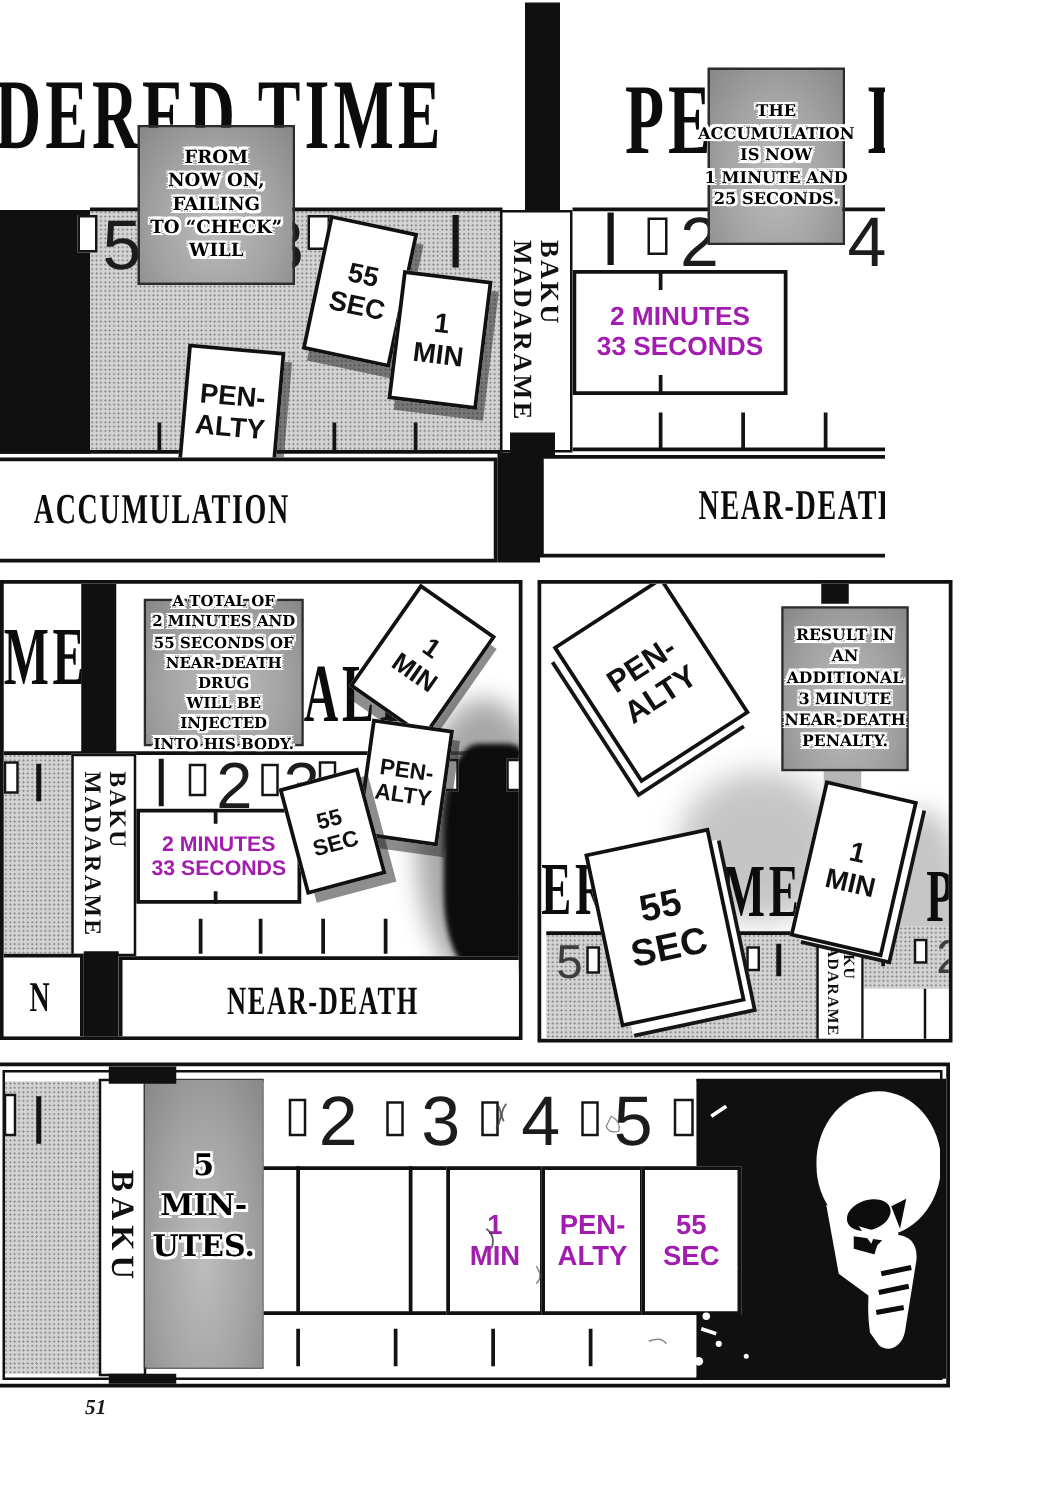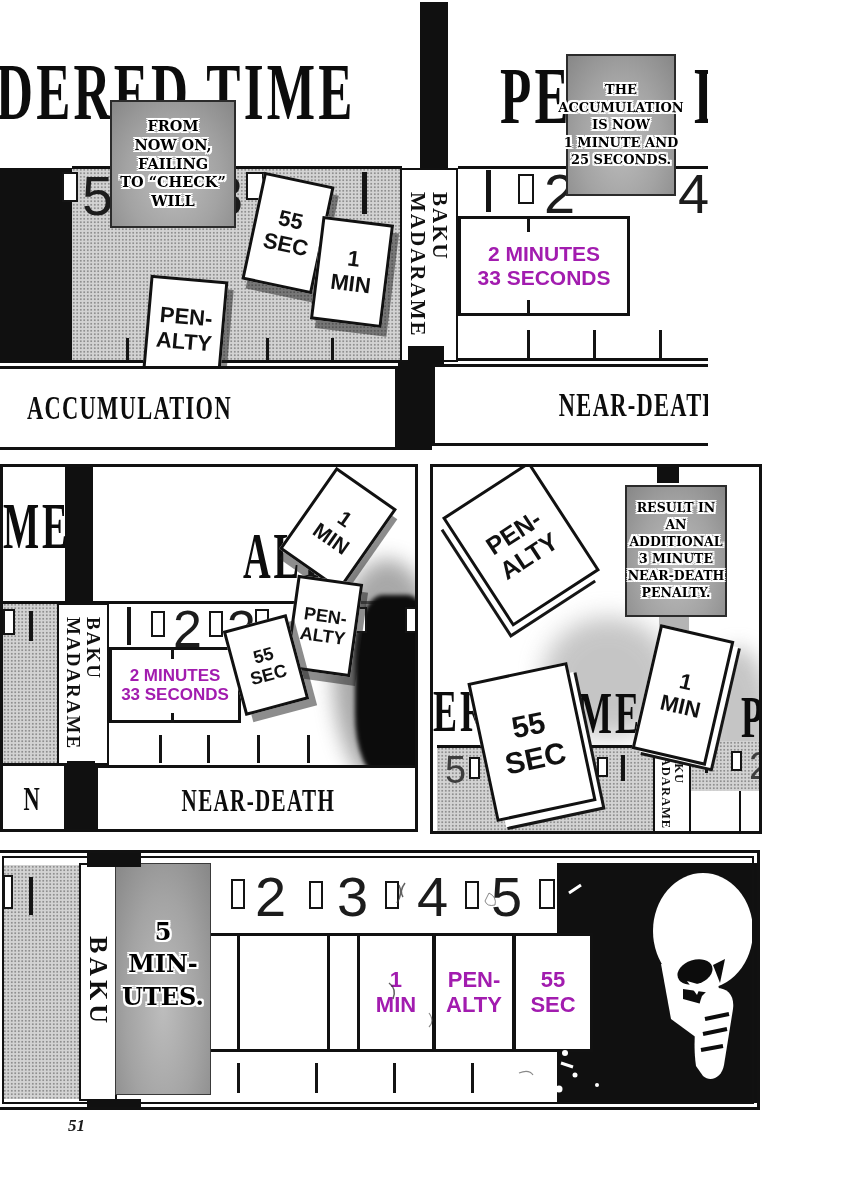--- a/index.html
+++ b/index.html
@@ -147,20 +147,28 @@
 
     <div class="abs cell" style="left: 106px; top: 180px; width: 132px; height: 76px; font-size: 17px; white-space: pre-line;">2 MINUTES
 33 SECONDS</div>
     <div class="abs bartick" style="left:168px;top:182px;width:3px;height:10px;"></div>
     <div class="abs bartick" style="left:168px;top:246px;width:3px;height:10px;"></div>
     <div class="abs bartick" style="left:156px;top:268px;width:3px;height:28px;"></div>
     <div class="abs bartick" style="left:204px;top:268px;width:3px;height:28px;"></div>
     <div class="abs bartick" style="left:254px;top:268px;width:3px;height:28px;"></div>
     <div class="abs bartick" style="left:304px;top:268px;width:3px;height:28px;"></div>
 
+    <div class="abs cap" style="left:112px;top:12px;width:128px;height:118px;font-size:12px;line-height:1.35;">
+      <span class="outl" style="white-space: pre-line;">A TOTAL OF
+2 MINUTES AND
+55 SECONDS OF
+NEAR-DEATH DRUG
+WILL BE INJECTED
+INTO HIS BODY.</span>
+    </div>
 
     <div class="abs card" style="left: 298px; top: 12px; width: 74px; height: 100px; font-size: 21px; transform: rotate(35deg); white-space: pre-line;">1
 MIN</div>
     <div class="abs card" style="left: 288px; top: 112px; width: 66px; height: 94px; font-size: 18px; transform: rotate(8deg); white-space: pre-line;">PEN-
 ALTY</div>
     <div class="abs card" style="left: 230px; top: 154px; width: 66px; height: 88px; font-size: 18px; transform: rotate(-15deg); white-space: pre-line;">55
 SEC</div>
 
     <div class="abs labelbar" style="left:-6px;top:296px;width:70px;height:72px;justify-content:center;font-size:34px;">
       <span class="lbltxt" style="white-space: pre-line;">N</span>

